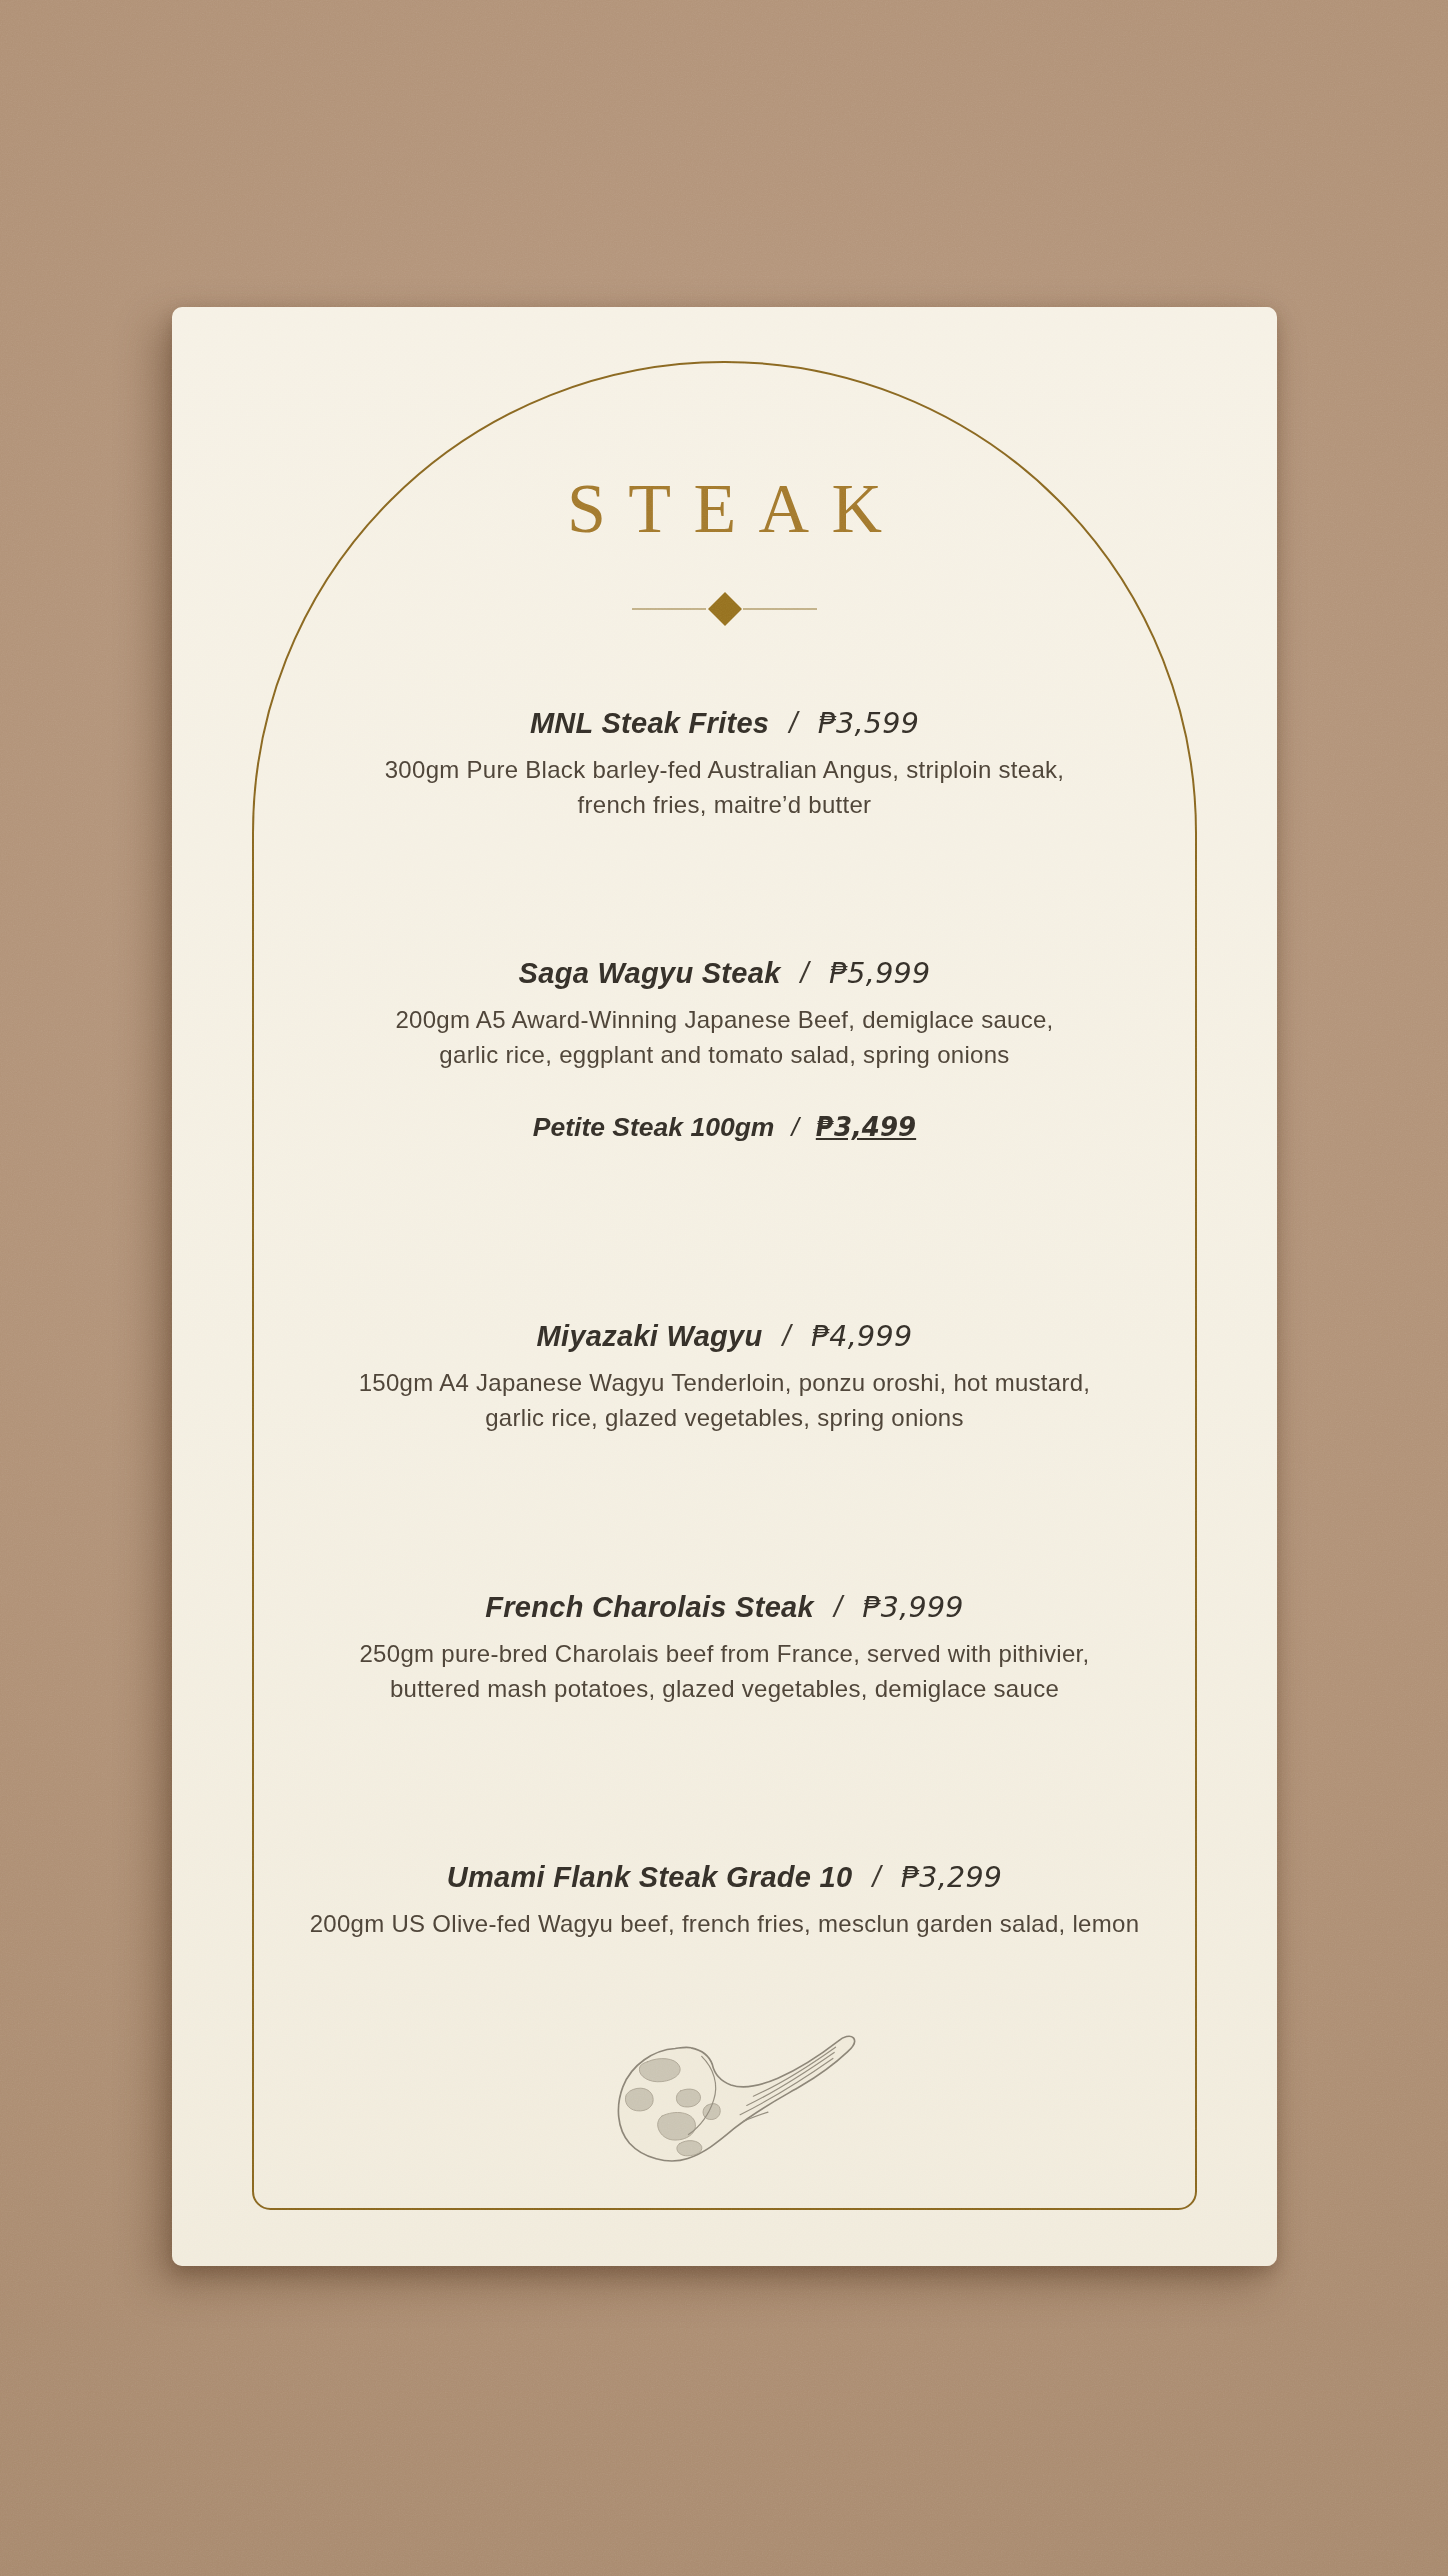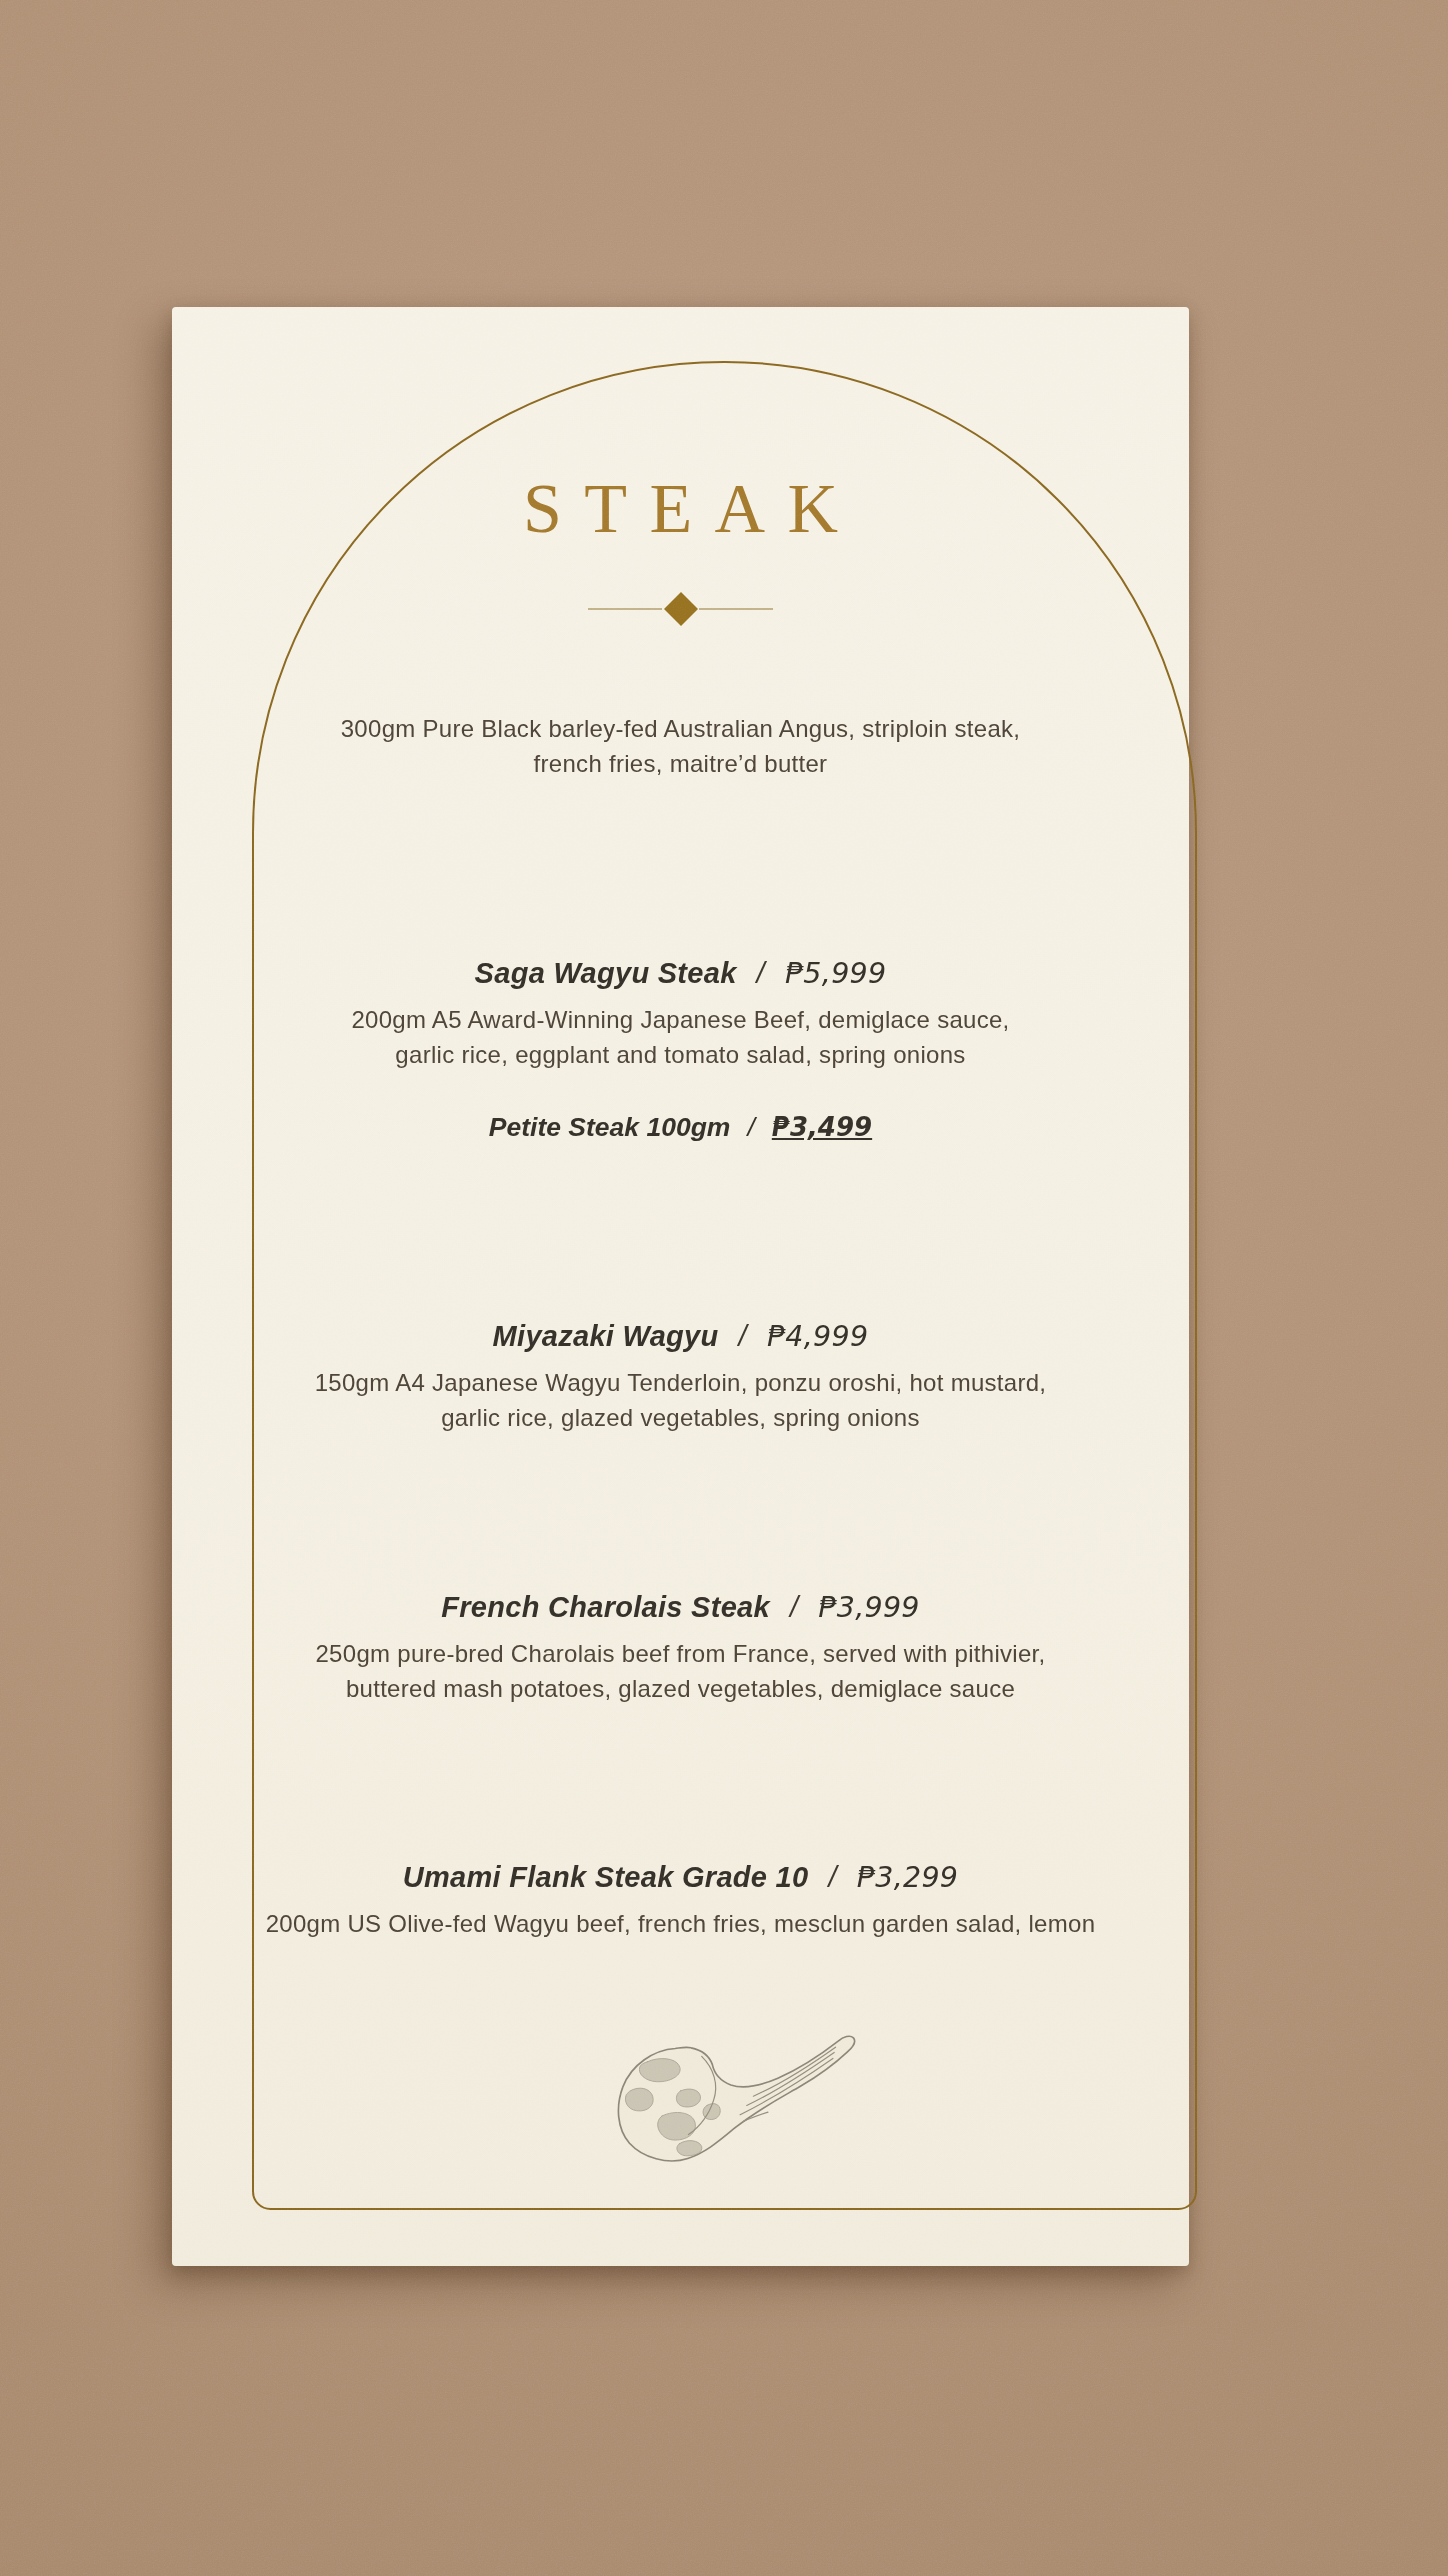--- a/index.html
+++ b/index.html
@@ -1,22 +1,22 @@
 <!DOCTYPE html>
 <html style="font-size:10.6px"><head>
 <meta charset="utf-8">
 <style>
   html,body{margin:0;padding:0;background:#ad8e73;}
   .stage{position:relative;width:1449px;height:2576px;overflow:hidden;
          background:radial-gradient(130% 85% at 50% 32%, #b79980 0%, #b09176 52%, #a5876b 100%);
          font-family:"Liberation Sans", sans-serif;}
   .grain{position:absolute;inset:0;z-index:6;pointer-events:none;mix-blend-mode:soft-light;opacity:.55;}
-  .card{position:absolute;left:172px;top:307px;width:1017px;height:1959px;
+  .card{position:absolute;left:172px;top:307px;width:1105px;height:1959px;
         background:linear-gradient(180deg,#f6f1e5 0%,#f4efe2 55%,#f1ebdc 100%);
-        border-radius:4px;
+        border-radius:10px;
         box-shadow:-14.6px 17px 40px rgba(74,47,26,.40), 0 6.6px 16px rgba(74,47,26,.28);}
   .arch{position:absolute;left:80px;top:54px;width:945px;height:1849px;box-sizing:border-box;
         border:2px solid #8a671f;border-radius:472px 472px 18.6px 18.6px / 472px 472px 18.6px 18.6px;}
   .menu-title{position:absolute;left:0;right:0;top:167px;margin:0;
         font-family:"Liberation Serif", serif;font-weight:400;font-size:70px;line-height:70px;
         letter-spacing:.32em;text-indent:.32em;text-align:center;color:#a3792c;}
   .divider{position:absolute;left:0;right:0;top:287px;height:30.5px;display:flex;align-items:center;justify-content:center;}
   .divider .rule{width:74px;height:2px;background:#c2b189;}
   .divider .diamond{width:24px;height:24px;background:#96711f;transform:rotate(45deg);margin:0 6.6px;}
   .item{position:absolute;left:40px;right:40px;text-align:center;color:#37312a;}
@@ -40,20 +40,23 @@
 
     <h1 class="menu-title">STEAK</h1>
 
     <div class="divider">
       <span class="rule"></span>
       <span class="diamond"></span>
       <span class="rule"></span>
     </div>
 
     <section class="item" style="top:396px">
+      <div class="item-title">
+        <span>MNL Steak Frites</span><span class="sep">/</span><span class="price">₱3,599</span>
+      </div>
       <div class="item-desc">
         <div>300gm Pure Black barley-fed Australian Angus, striploin steak,</div>
         <div>french fries, maitre’d butter</div>
       </div>
     </section>
 
     <section class="item" style="top:646px">
       <div class="item-title">
         <span>Saga Wagyu Steak</span><span class="sep">/</span><span class="price">₱5,999</span>
       </div>

